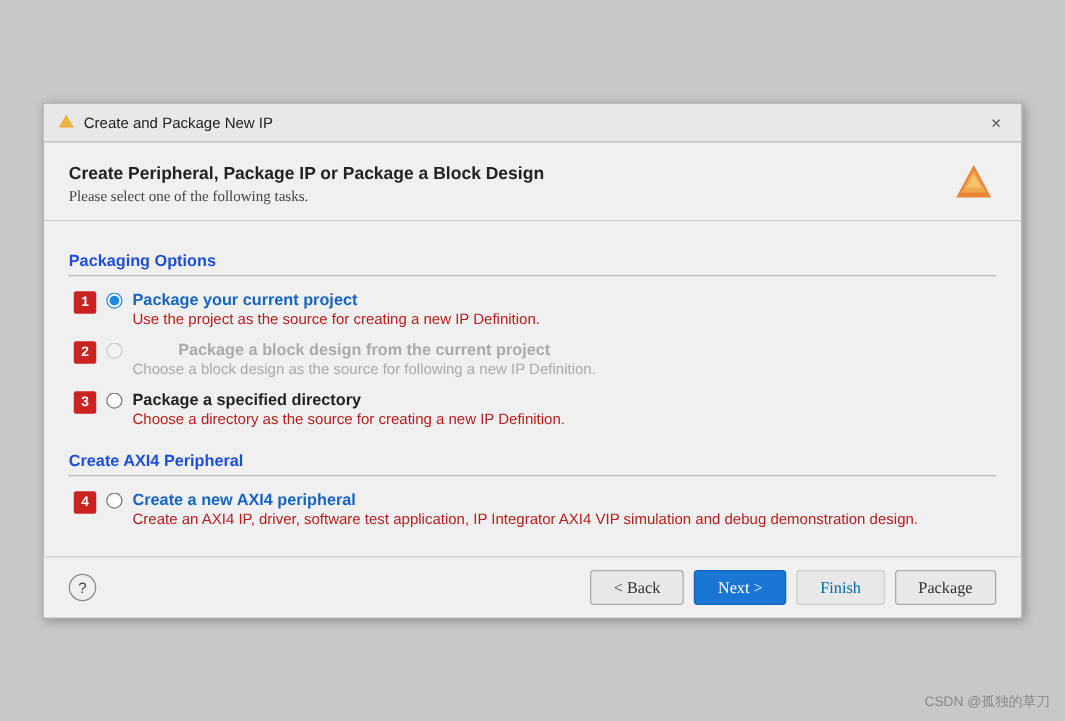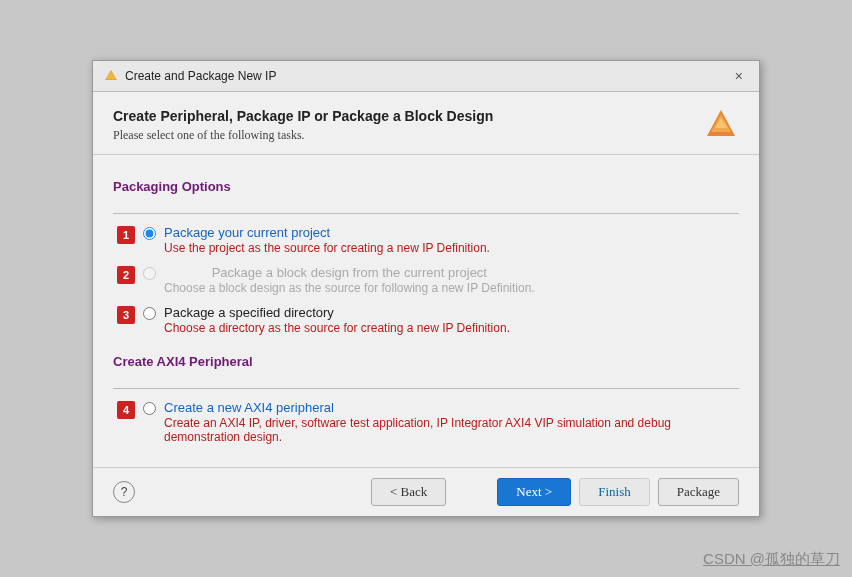--- a/index.html
+++ b/index.html
@@ -7,21 +7,21 @@
       font-family: 'Segoe UI', Arial, sans-serif;
       font-size: 13px;
       background: #c8c8c8;
       display: flex;
       align-items: center;
       justify-content: center;
       width: 852px;
       height: 577px;
     }
     .dialog {
-      width: 668px;
+      width: 784px;
       background: #f0f0f0;
       border: 1px solid #999;
       box-shadow: 2px 2px 8px rgba(0,0,0,0.3);
       display: flex;
       flex-direction: column;
     }
     .title-bar {
       background: #e8e8e8;
       border-bottom: 1px solid #bbb;
       padding: 6px 10px;
@@ -81,23 +81,23 @@
       flex: 1;
       overflow-y: auto;
     }
     .section {
       margin-top: 14px;
       margin-bottom: 8px;
     }
     .section-title {
       font-weight: bold;
       font-size: 13px;
-      color: #701a75;
+      color: #1d4ed8;
       margin-bottom: 6px;
-      padding-bottom: 19px;
+      padding-bottom: 4px;
       border-bottom: 1px solid #bbb;
     }
     .option-row {
       display: flex;
       align-items: flex-start;
       padding: 5px 4px;
       gap: 8px;
     }
     .option-row input[type="radio"] {
       margin-top: 2px;
@@ -105,21 +105,21 @@
       cursor: pointer;
       accent-color: #1e88e5;
     }
     .option-label {
       display: flex;
       flex-direction: column;
     }
     .option-main {
       font-size: 13px;
       color: #1565c0;
-      font-weight: 400;
+      font-weight: 700;
     }
     .option-main.disabled {
       color: #aaa;
       text-align: center;
     }
     .option-main.black {
       color: #222;
     }
     .option-main.link-blue {
       color: #1565c0;
@@ -184,35 +184,33 @@
       font-family: Liberation Serif, serif;
     }
     .btn-default {
       background: #e8e8e8;
       color: #333;
     }
     .btn-primary {
       background: #1976d2;
       color: white;
       border-color: #1565c0;
-      margin-left: 43px;
     }
     .btn-disabled {
       background: #e8e8e8;
       color: #0369a1;
       border-color: #ccc;
       cursor: default;
     }
     .watermark {
       position: fixed;
       bottom: 8px;
       right: 12px;
-      font-size: 15px;
+      font-size: 11px;
       color: #888;
-      text-decoration: underline;
     }
   </style>
 </head>
 <body>
 
 <div class="dialog">
 
   <div class="title-bar">
     <div class="title-bar-left">
 

